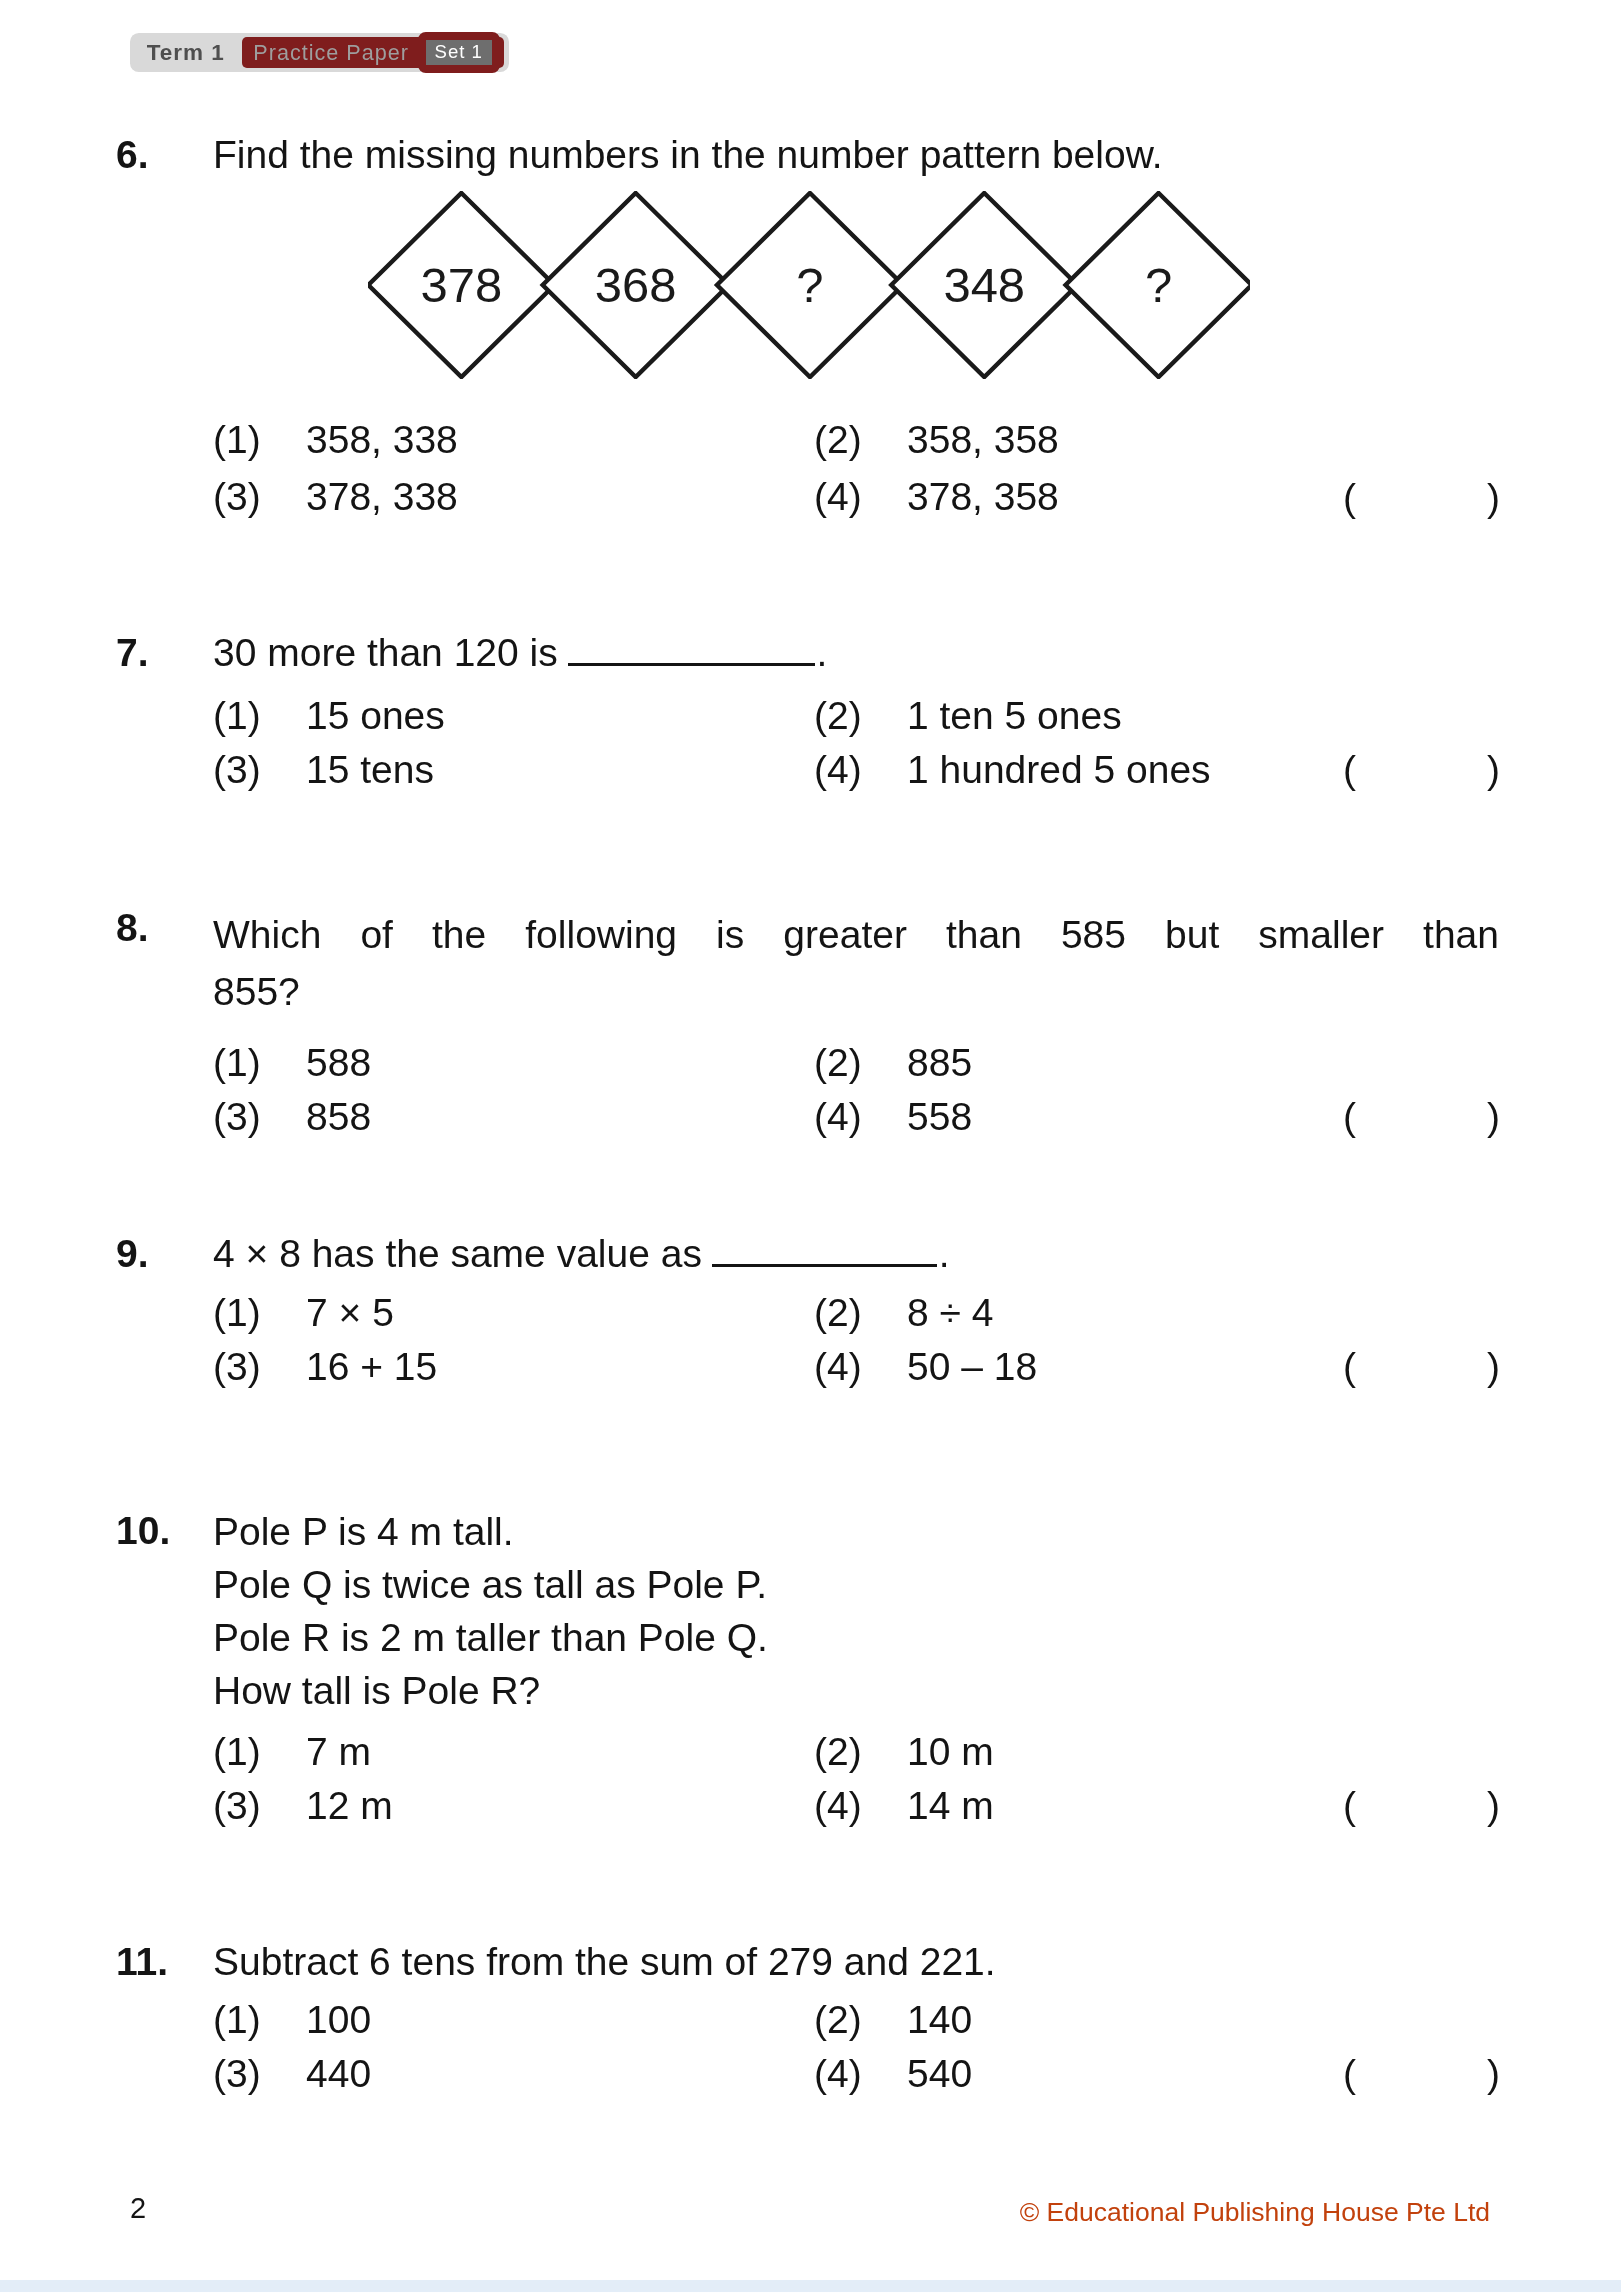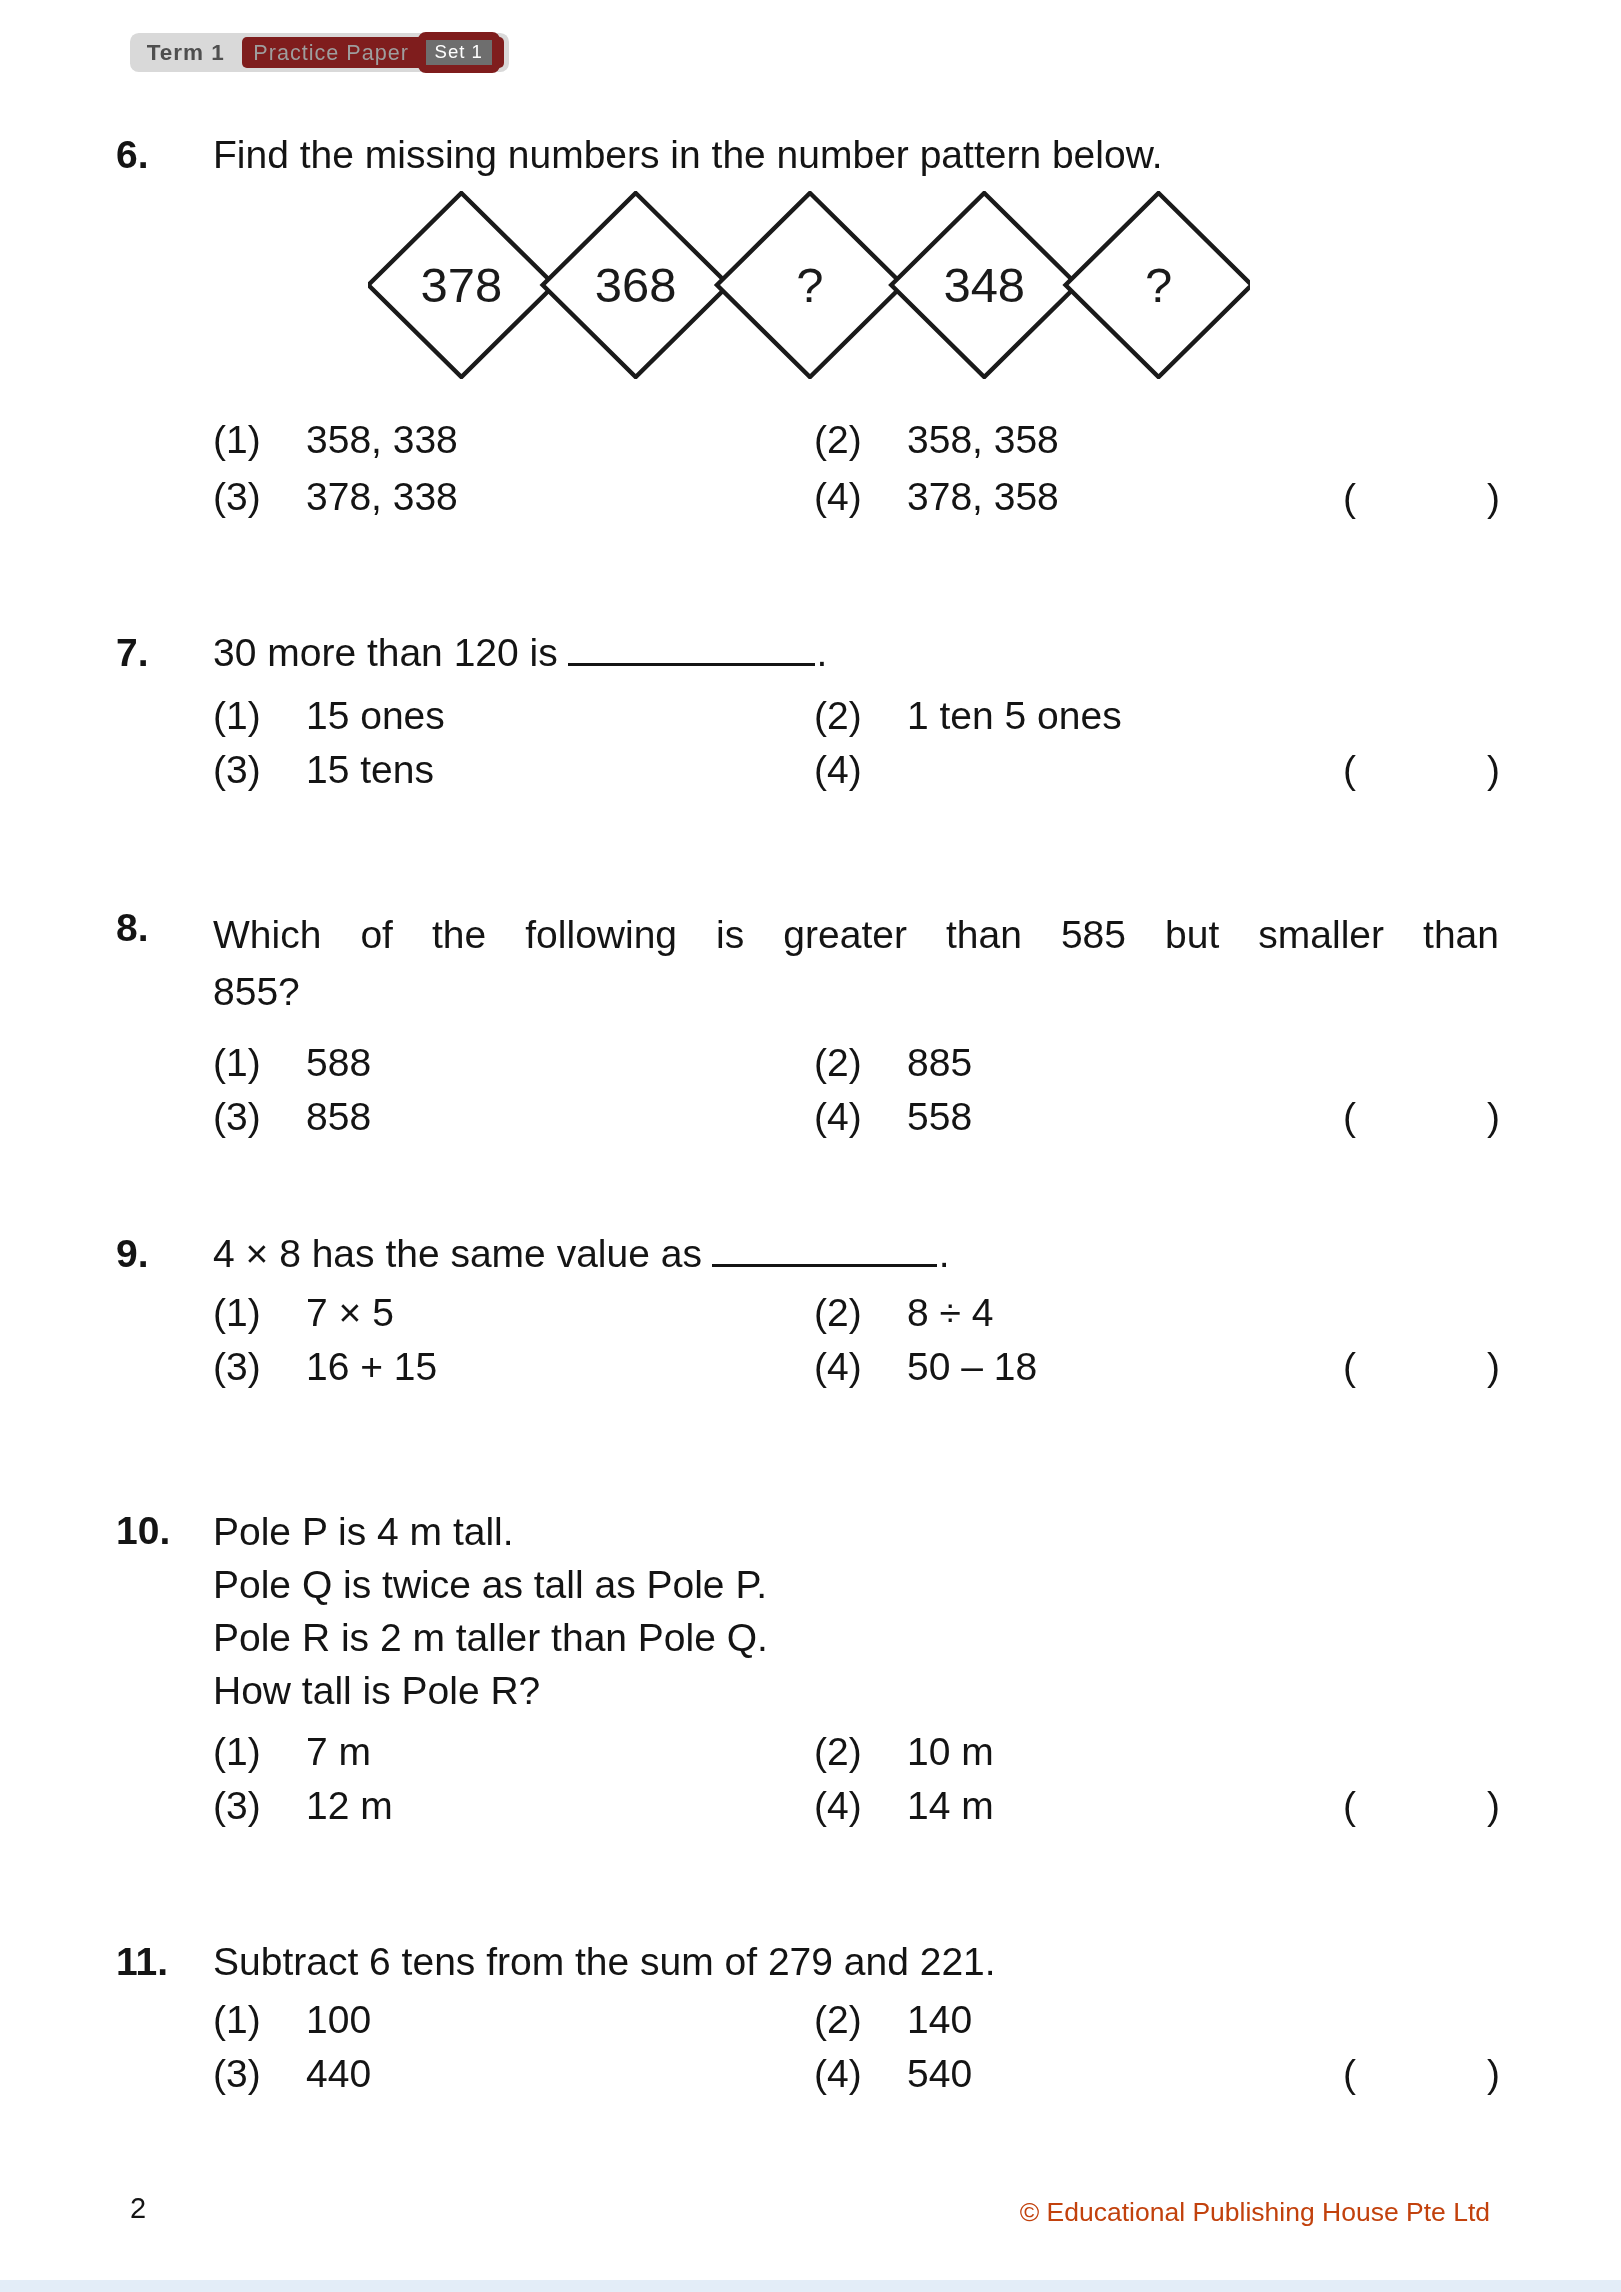--- a/index.html
+++ b/index.html
@@ -181,20 +181,21 @@
             <span>1 ten 5 ones</span>
           </span>
         </div>
         <div class="orow">
           <span class="ocell c1">
             <span class="onum">(3)</span>
             <span>15 tens</span>
           </span>
           <span class="ocell">
             <span class="onum">(4)</span>
+            <span>1 hundred 5 ones</span>
           </span>
         </div>
         <span class="bracket">
           <span>(</span>
           <span>)</span>
         </span>
       </div>
     </div>
   </div>
 

